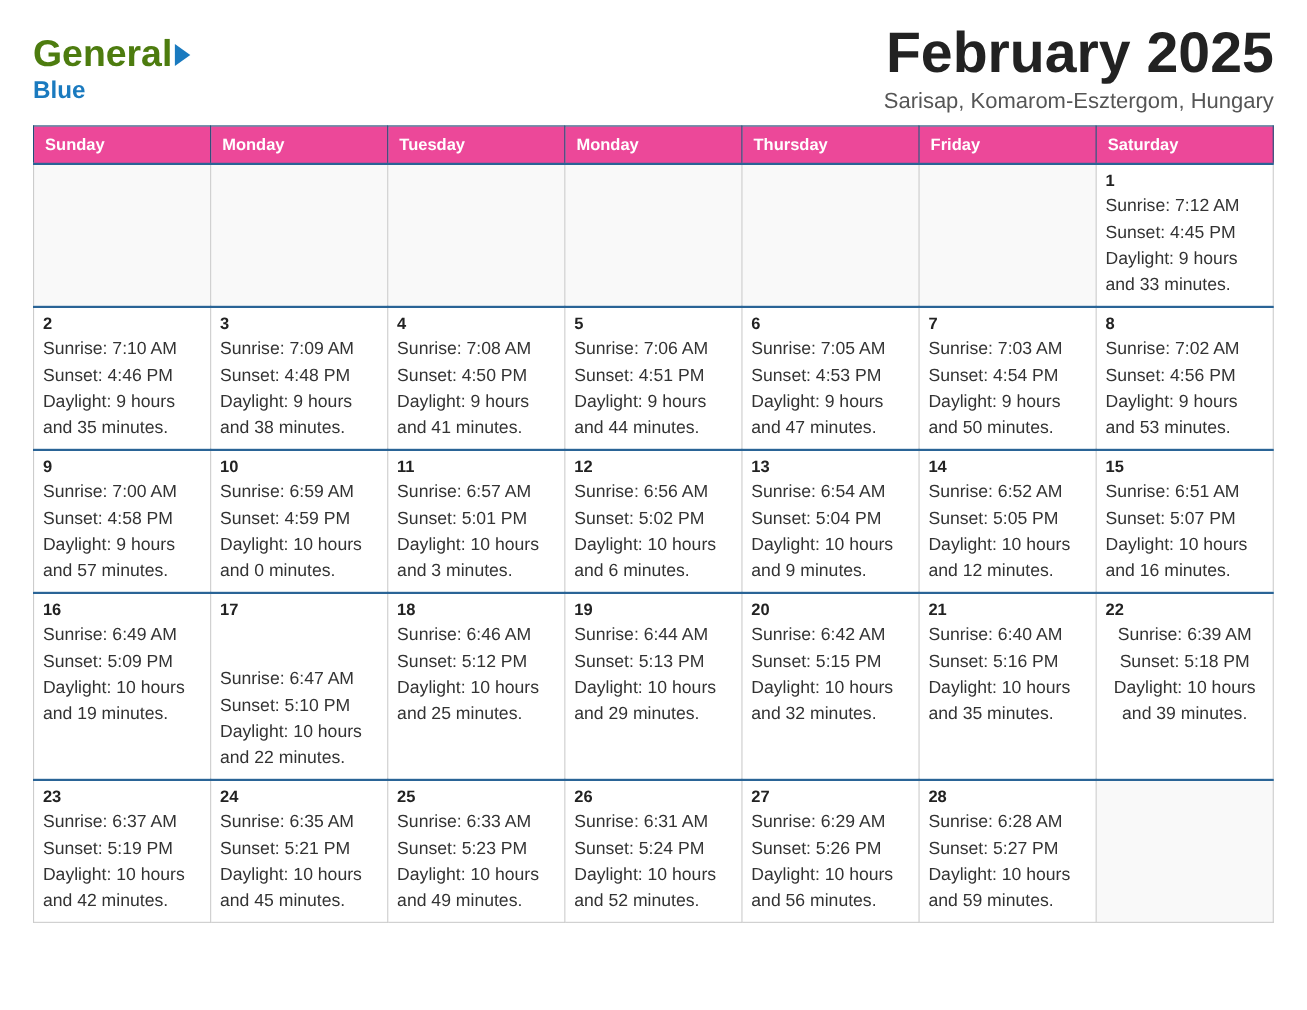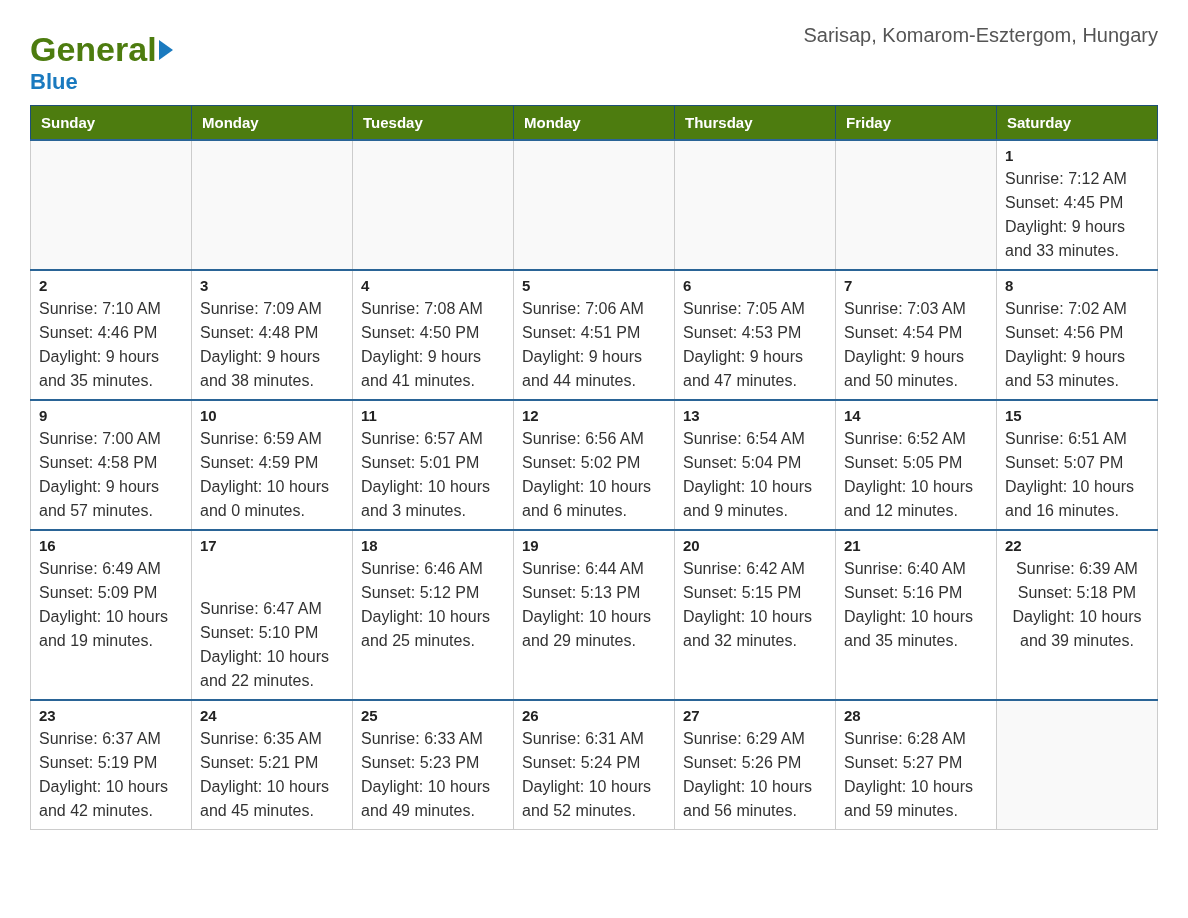--- a/index.html
+++ b/index.html
@@ -56,21 +56,21 @@
       font-size: 20px;
       color: #555;
       margin-top: 4px;
     }
     .calendar {
       width: 100%;
       border-collapse: collapse;
       margin-top: 8px;
     }
     .calendar thead th {
-      background-color: #4d7c0f;
+      background-color: #ec4899;
       color: #fff;
       font-size: 15px;
       font-weight: 600;
       padding: 8px 10px;
       text-align: left;
       border: 1px solid #1e4f78;
     }
     .calendar tbody td {
       border: 1px solid #ccc;
       vertical-align: top;
@@ -105,20 +105,21 @@
   <div class="logo">
     <div style="display:flex; align-items:center;">
       <span class="logo-general">General</span>
       <div class="logo-arrow"></div>
     </div>
     <div class="logo-blue">
       <span>Blue</span>
     </div>
   </div>
   <div class="title-block">
+    <div class="month-title">February 2025</div>
     <div class="location">Sarisap, Komarom-Esztergom, Hungary</div>
   </div>
 </div>
 
 <table class="calendar">
   <thead>
     <tr>
     <th>Sunday</th>
         <th>Monday</th>
         <th>Tuesday</th>

